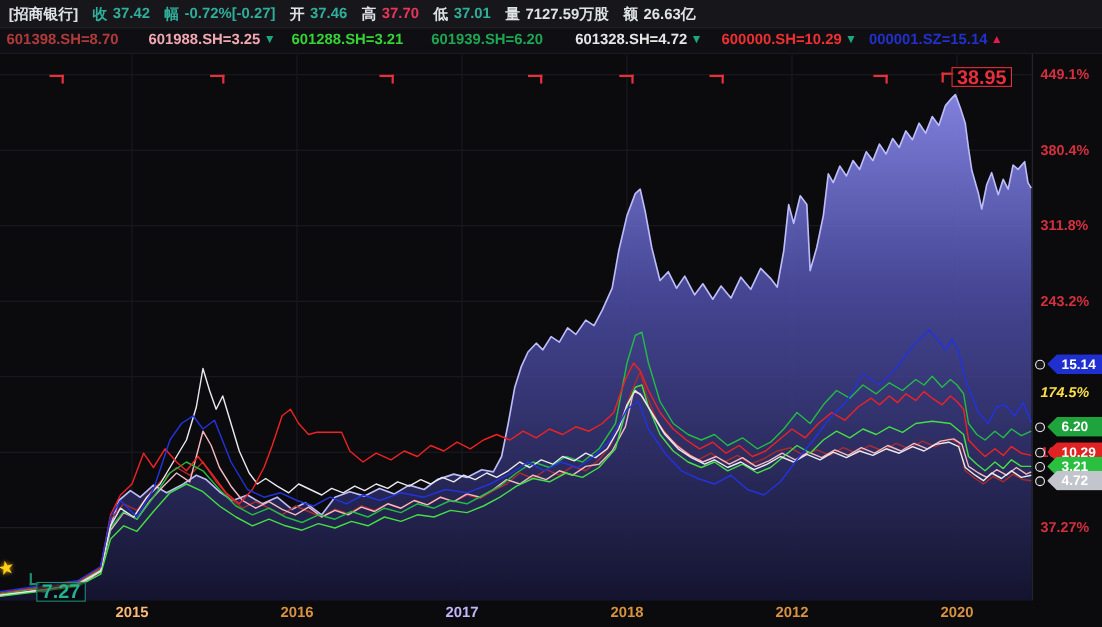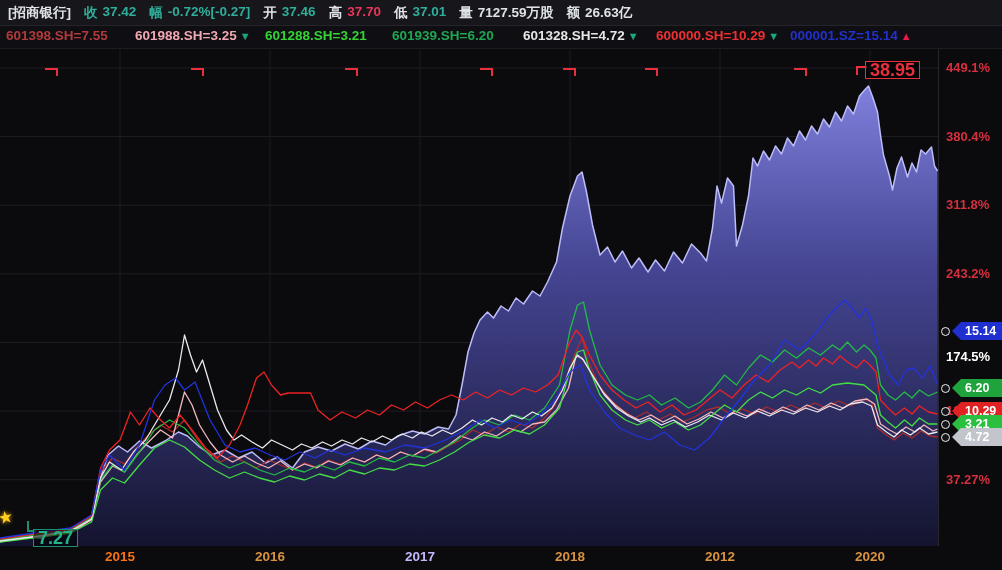--- a/index.html
+++ b/index.html
@@ -103,21 +103,21 @@
         <span style="color:#dfe3e8">7127.59万股</span>
       </span>
       <span class="tb-field">
         <span style="color:#dfe3e8">额</span>
         <span style="color:#dfe3e8">26.63亿</span>
       </span>
     </div>
 
   <div id="legend">
       <span class="lg-item" style="left: 6px; color: rgb(178, 58, 58);">
-        <span>601398.SH=7.55</span>
+        <span>601398.SH=8.70</span>
       </span>
       <span class="lg-item" style="left: 135px; color: rgb(242, 168, 178); align-items: center;">
         <span>601988.SH=3.25</span>
         <span class="lg-arrow" style="color:#1ca87c">▼</span>
       </span>
       <span class="lg-item" style="left: 265px; color: rgb(53, 212, 53);">
         <span>601288.SH=3.21</span>
       </span>
       <span class="lg-item" style="left: 392px; color: rgb(31, 166, 83);">
         <span>601939.SH=6.20</span>
@@ -134,26 +134,26 @@
         <span>000001.SZ=15.14</span>
         <span class="lg-arrow" style="color:#e8174d">▲</span>
       </span>
     </div>
 
   <div id="ylabels">
       <div class="ylab" style="top: 59.9px; color: rgb(213, 48, 62);">449.1%</div>
       <div class="ylab" style="top: 128.6px; color: rgb(213, 48, 62);">380.4%</div>
       <div class="ylab" style="top: 197.2px; color: rgb(213, 48, 62);">311.8%</div>
       <div class="ylab" style="top: 265.8px; color: rgb(213, 48, 62);">243.2%</div>
-      <div class="ylab" style="top: 349px; color: #ffffff;">174.5%</div>
+      <div class="ylab" style="top: 349px; color: #fde047; font-style: italic;">174.5%</div>
       <div class="ylab" style="top: 403.1px; color: rgb(213, 48, 62);">105.9%</div>
       <div class="ylab" style="top: 471.73px; color: rgb(213, 48, 62);">37.27%</div>
     </div>
   <div id="xlabels">
-      <div class="xlab" style="left: 98px; color: #f97316;">2015</div>
+      <div class="xlab" style="left: 98px; color: #fdba74;">2015</div>
       <div class="xlab" style="left: 248px; color: rgb(217, 146, 63);">2016</div>
       <div class="xlab" style="left: 398px; color: #c4b5fd;">2017</div>
       <div class="xlab" style="left: 548px; color: rgb(217, 146, 63);">2018</div>
       <div class="xlab" style="left: 698px; color: rgb(217, 146, 63);">2012</div>
       <div class="xlab" style="left: 848px; color: rgb(217, 146, 63);">2020</div>
     </div>
   <div id="flags">
       <div class="flag" style="left: 45px;"></div>
       <div class="flag" style="left: 190.5px;"></div>
       <div class="flag" style="left: 345px;"></div>

